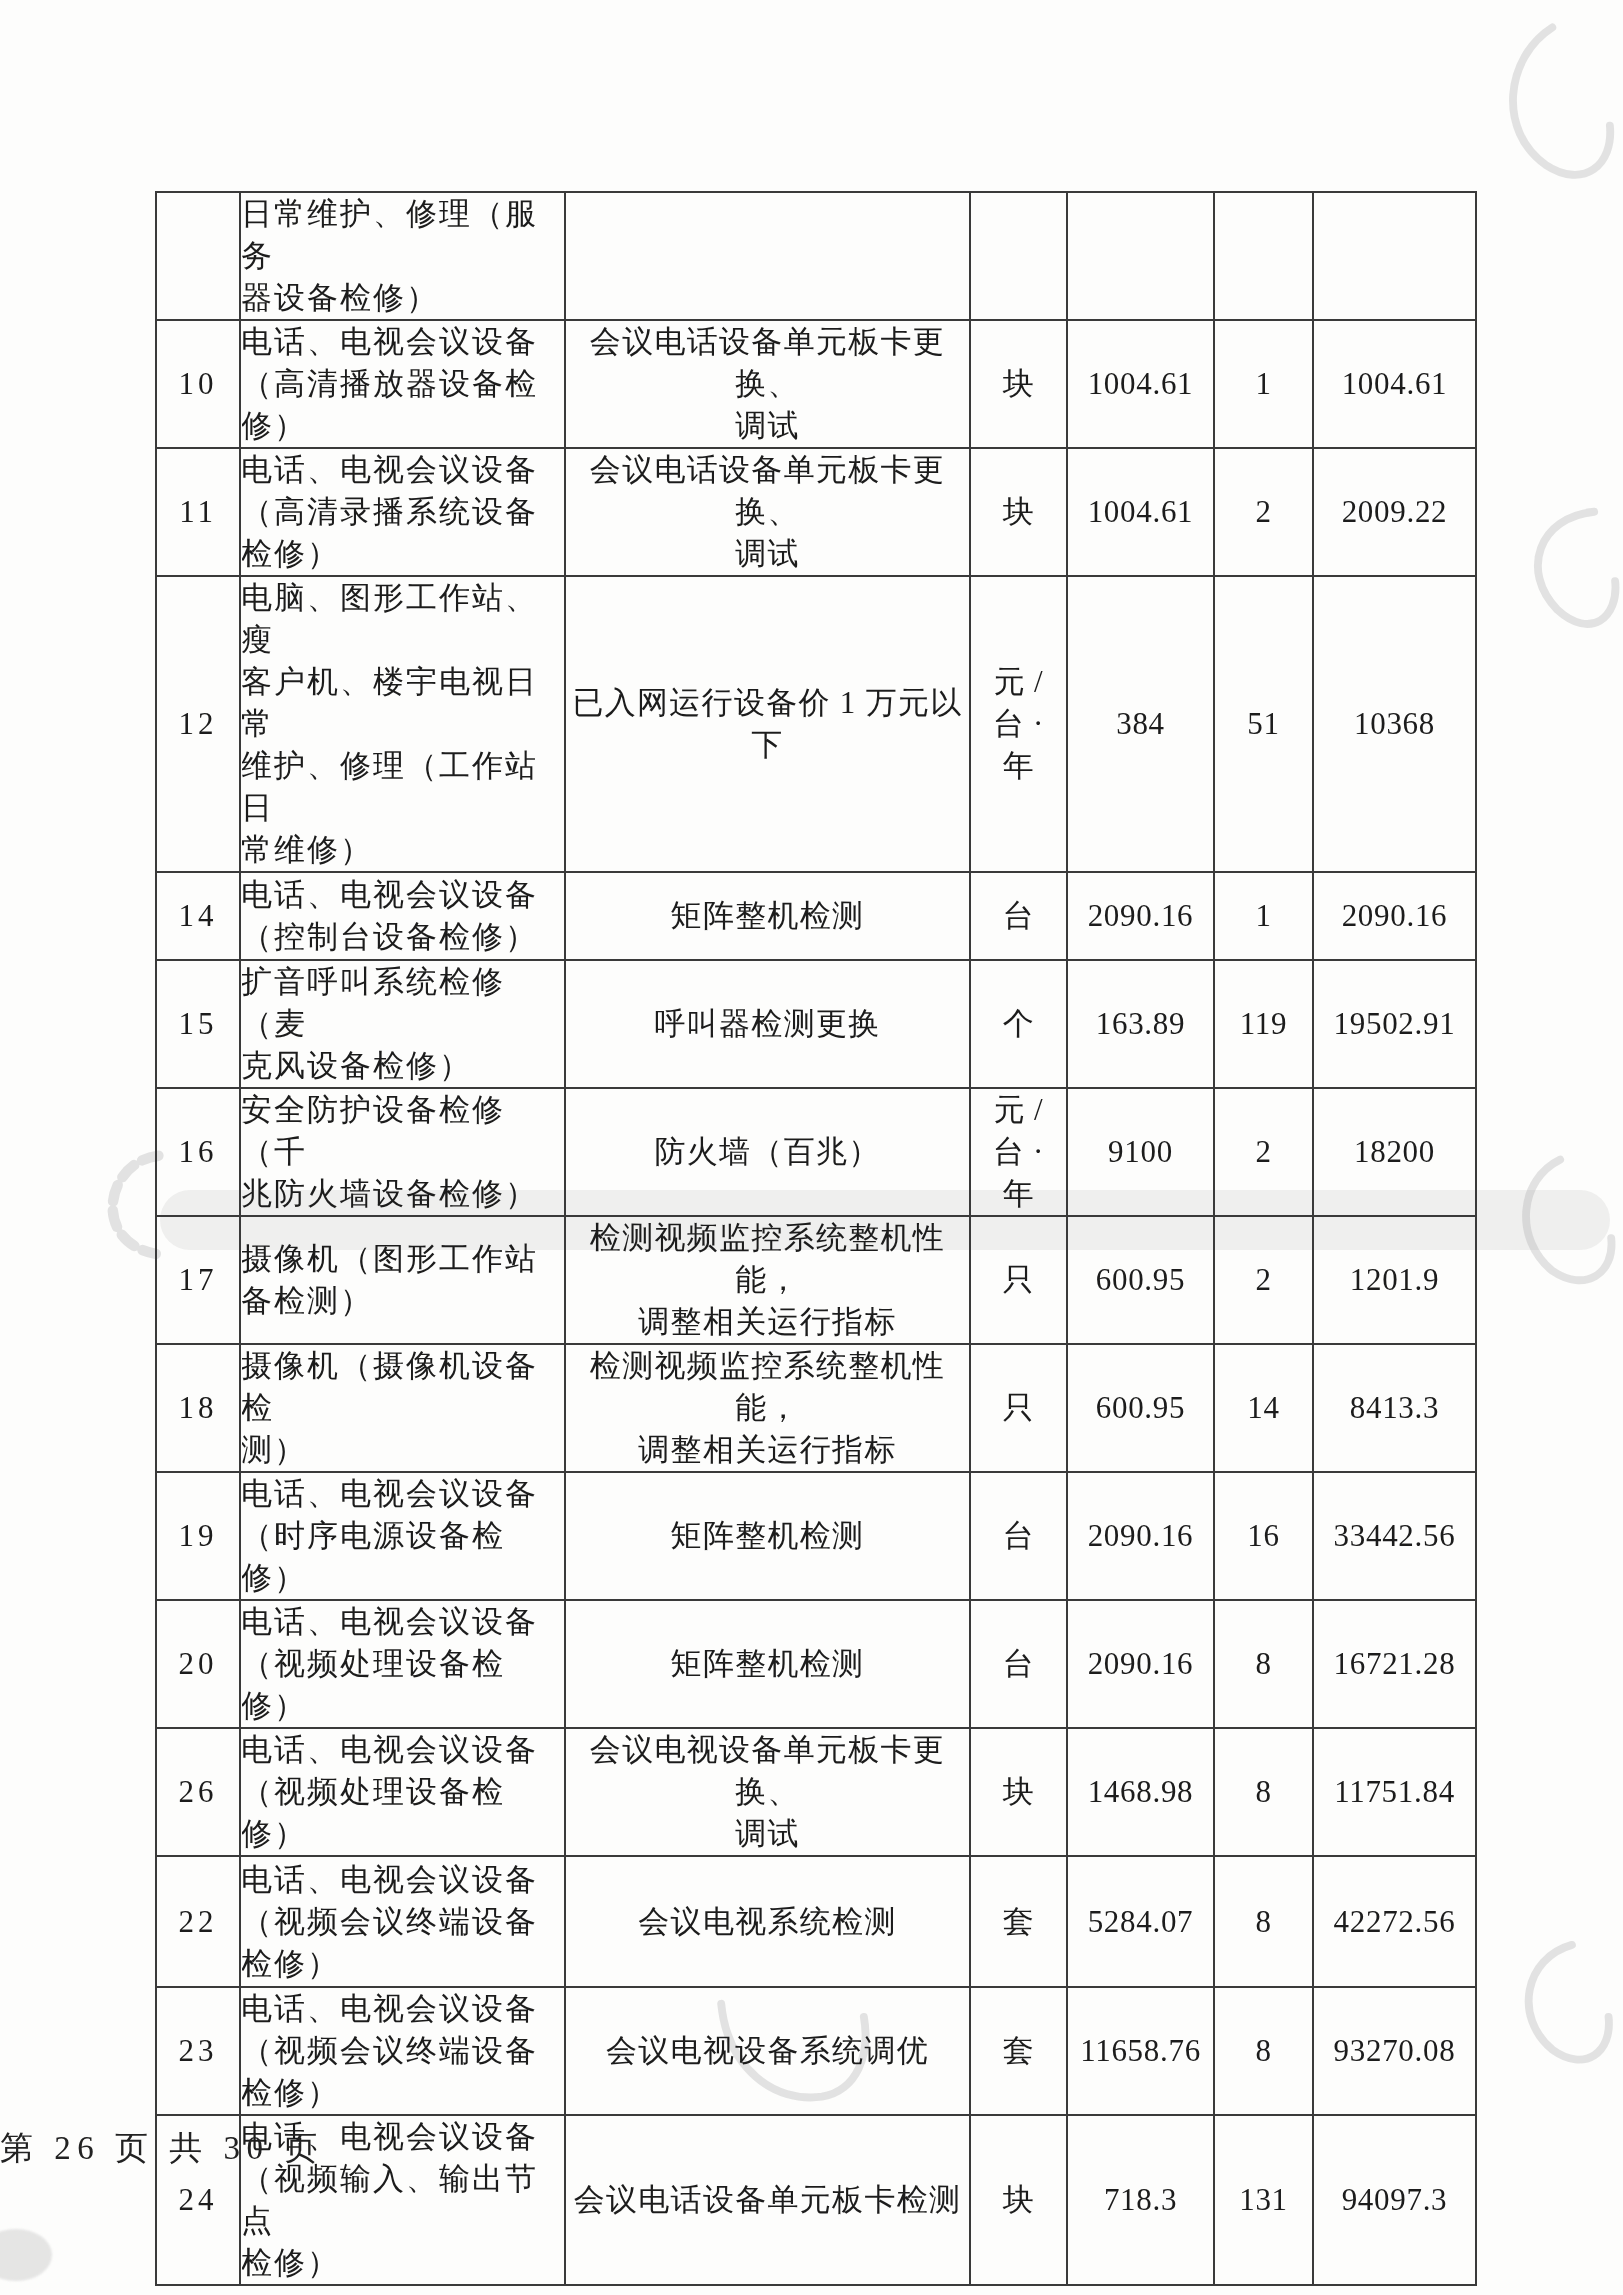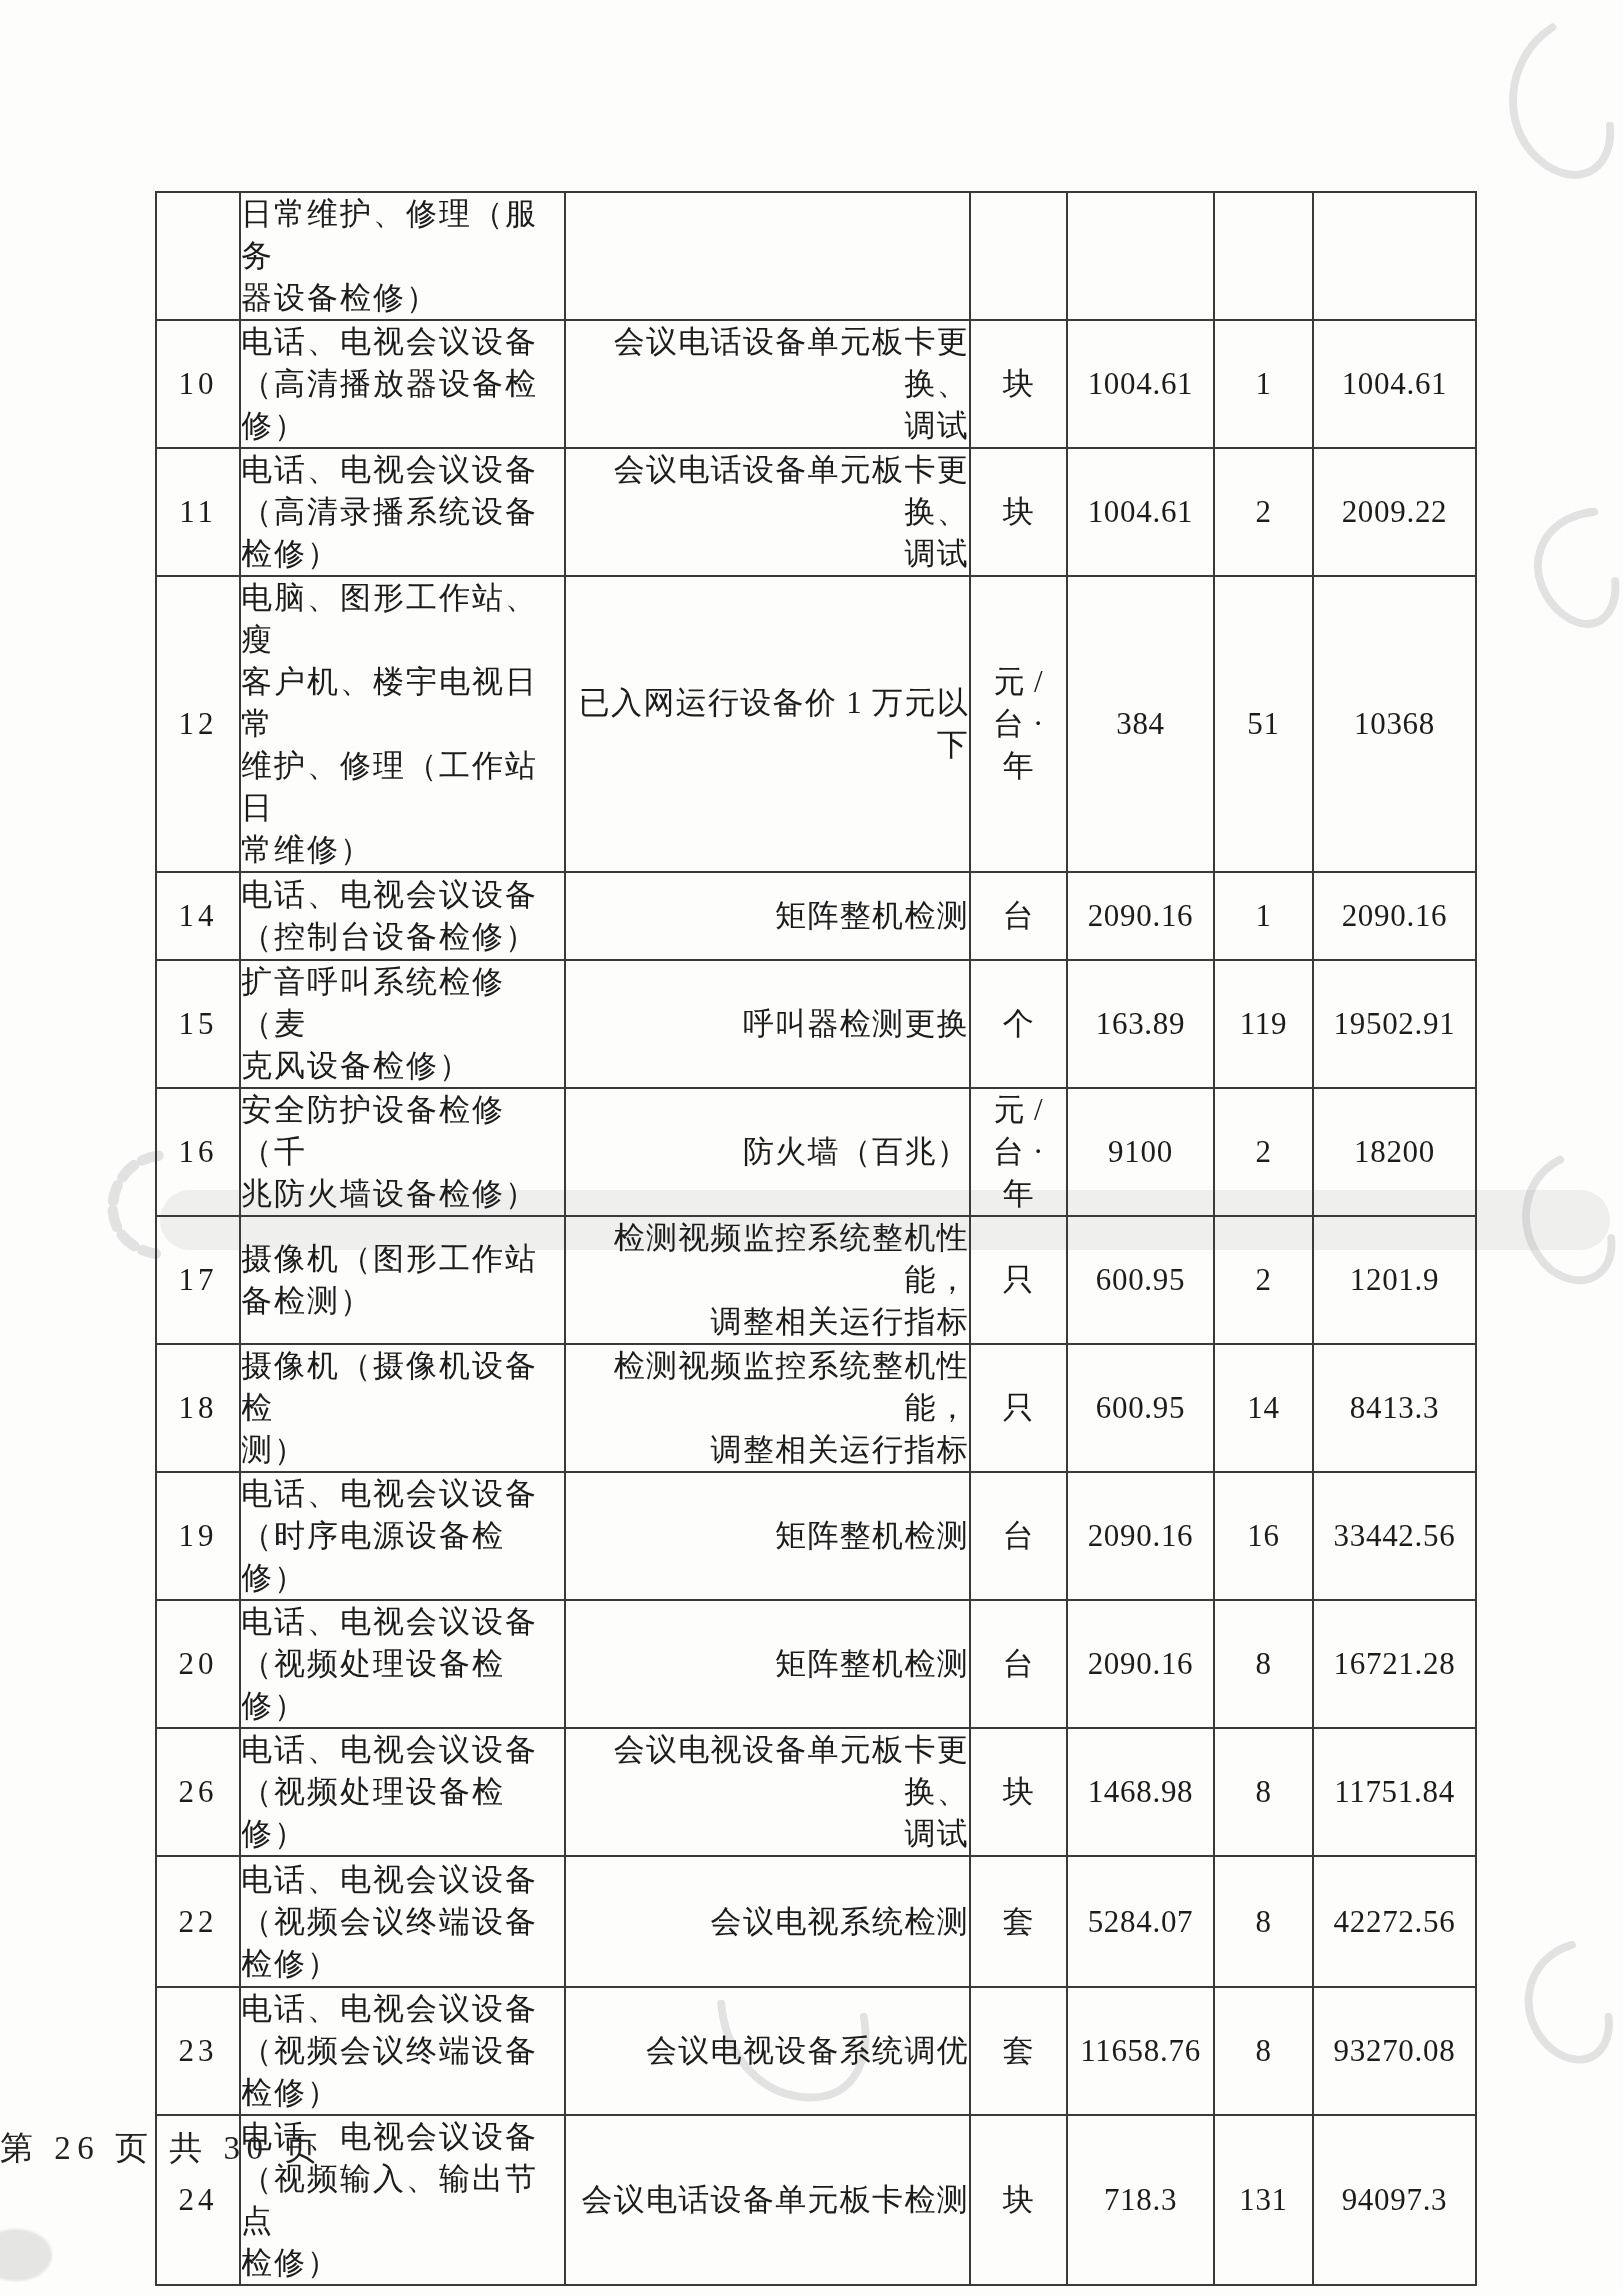--- a/index.html
+++ b/index.html
@@ -25,21 +25,21 @@
     border: 2px solid #3a3a3a;
     vertical-align: middle;
     font-size: 31px;
     line-height: 42px;
     white-space: pre-line;
     overflow: hidden;
     padding: 0;
   }
   td.c-no    { text-align: center; letter-spacing: 3.9px; }
   td.c-name  { text-align: left; padding-left: 14.4px; padding-right: 5.2px; letter-spacing: 2px; border-radius: 13px; }
-  td.c-desc  { text-align: right; padding-left: 13px; padding-right: 3.9px; letter-spacing: 1.3px; }
+  td.c-desc  { text-align: center; padding-left: 13px; padding-right: 3.9px; letter-spacing: 1.3px; }
   td.c-unit  { text-align: center; letter-spacing: 0.7px; }
   td.c-price, td.c-qty, td.c-total { text-align: center; padding-left: 22px; letter-spacing: 0.7px; font-family: Liberation Serif, serif; }
   .footer {
     position: absolute;
     left: 0;
     top: 2126px;
     width: 1623px;
     font-size: 33px;
     letter-spacing: 6.5px;
     color: #222222;

